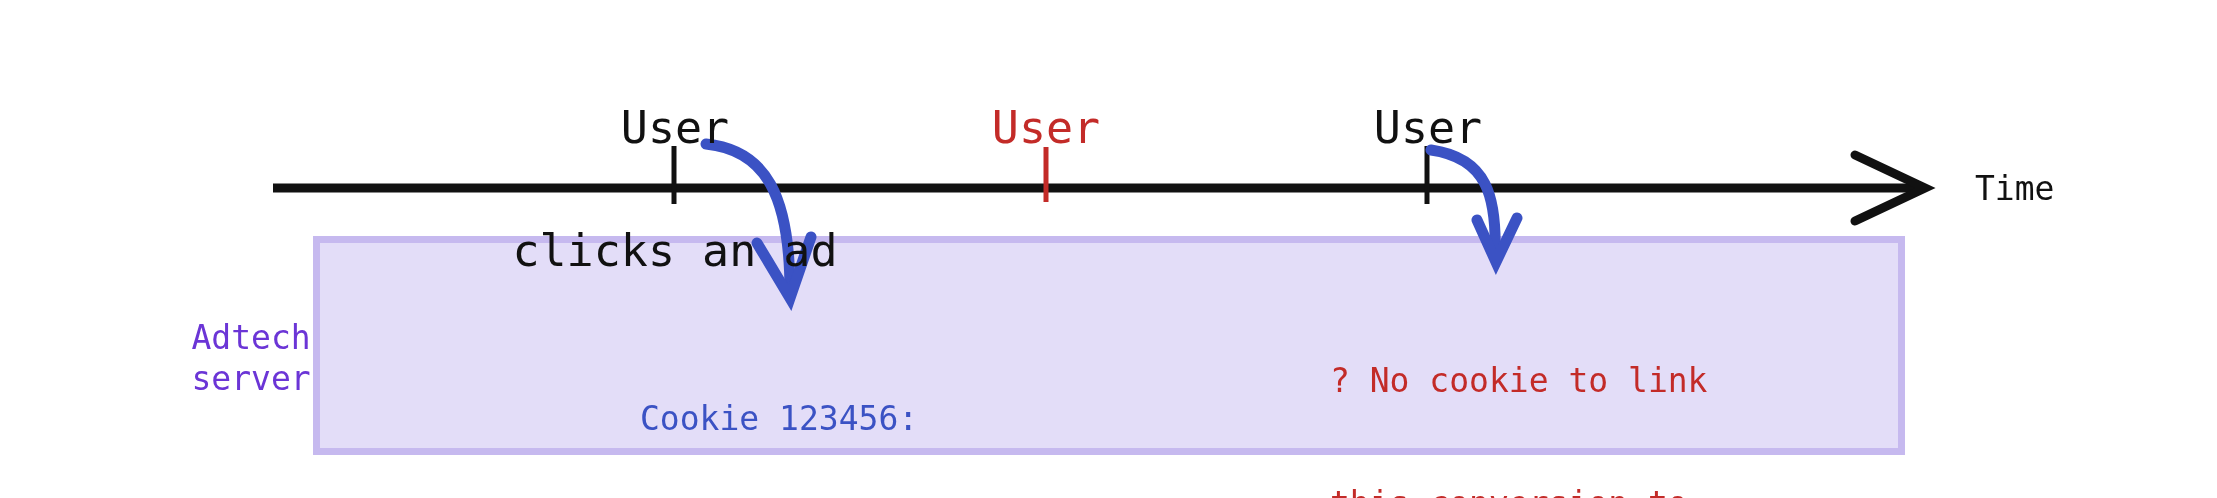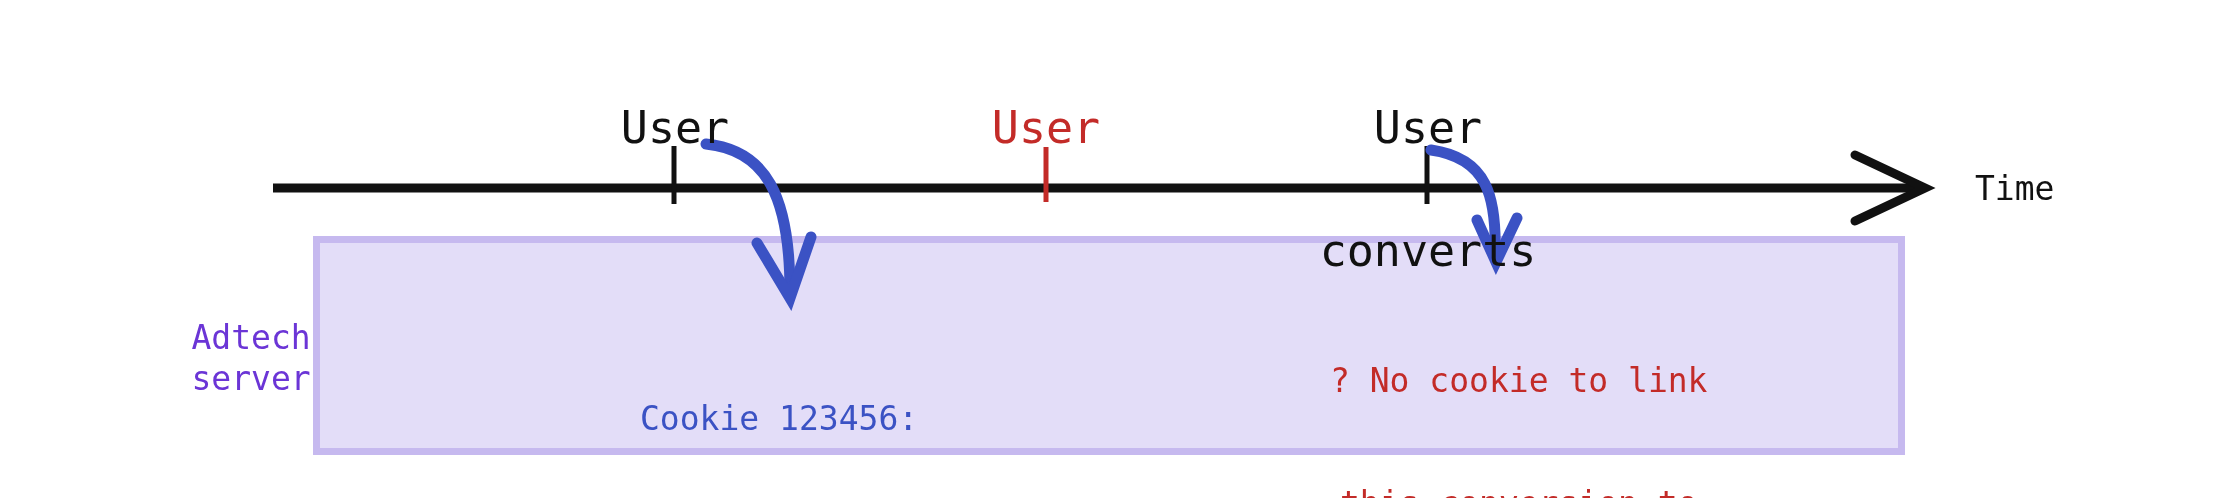--- a/index.html
+++ b/index.html
@@ -79,21 +79,21 @@
     white-space: pre;
   }
 
   
   .note {
     position: absolute;
     font-size: 33px;
     line-height: 41px;
     white-space: pre;
   }
-  .note span { display: block; text-align: center; }
+  .note span { display: block; }
   #note-cookie {
     left: 640px;
     top: 316px;
     color: #3b52c4;
   }
   #note-nocookie {
     left: 1330px;
     top: 278px;
     color: #c32b28;
   }
@@ -126,29 +126,29 @@
     </g>
 
     <g>
       <path d="M 1431,150 C 1487,158 1497,196 1495,256" fill="none" stroke="#3b52c4" stroke-width="11" stroke-linecap="round"></path>
       <polyline points="1477,220 1496,262 1517,218" fill="none" stroke="#3b52c4" stroke-width="11" stroke-linecap="round" stroke-linejoin="miter"></polyline>
     </g>
   </svg>
 
   <div id="event-0" class="event-label ev-black">
     <span class="l1">User</span>
+    <span class="l2">clicks an ad</span>
   </div>
 
   <div id="event-1" class="event-label ev-red">
     <span class="l1">User</span>
   </div>
 
   <div id="event-2" class="event-label ev-black">
     <span class="l1">User</span>
-    <span class="l2">converts</span>
   </div>
 
   <div class="axis-caption">Time</div>
 
   <div id="note-cookie" class="note">
     <span>Cookie 123456:</span>
     
   </div>
 
   <div id="note-nocookie" class="note">

